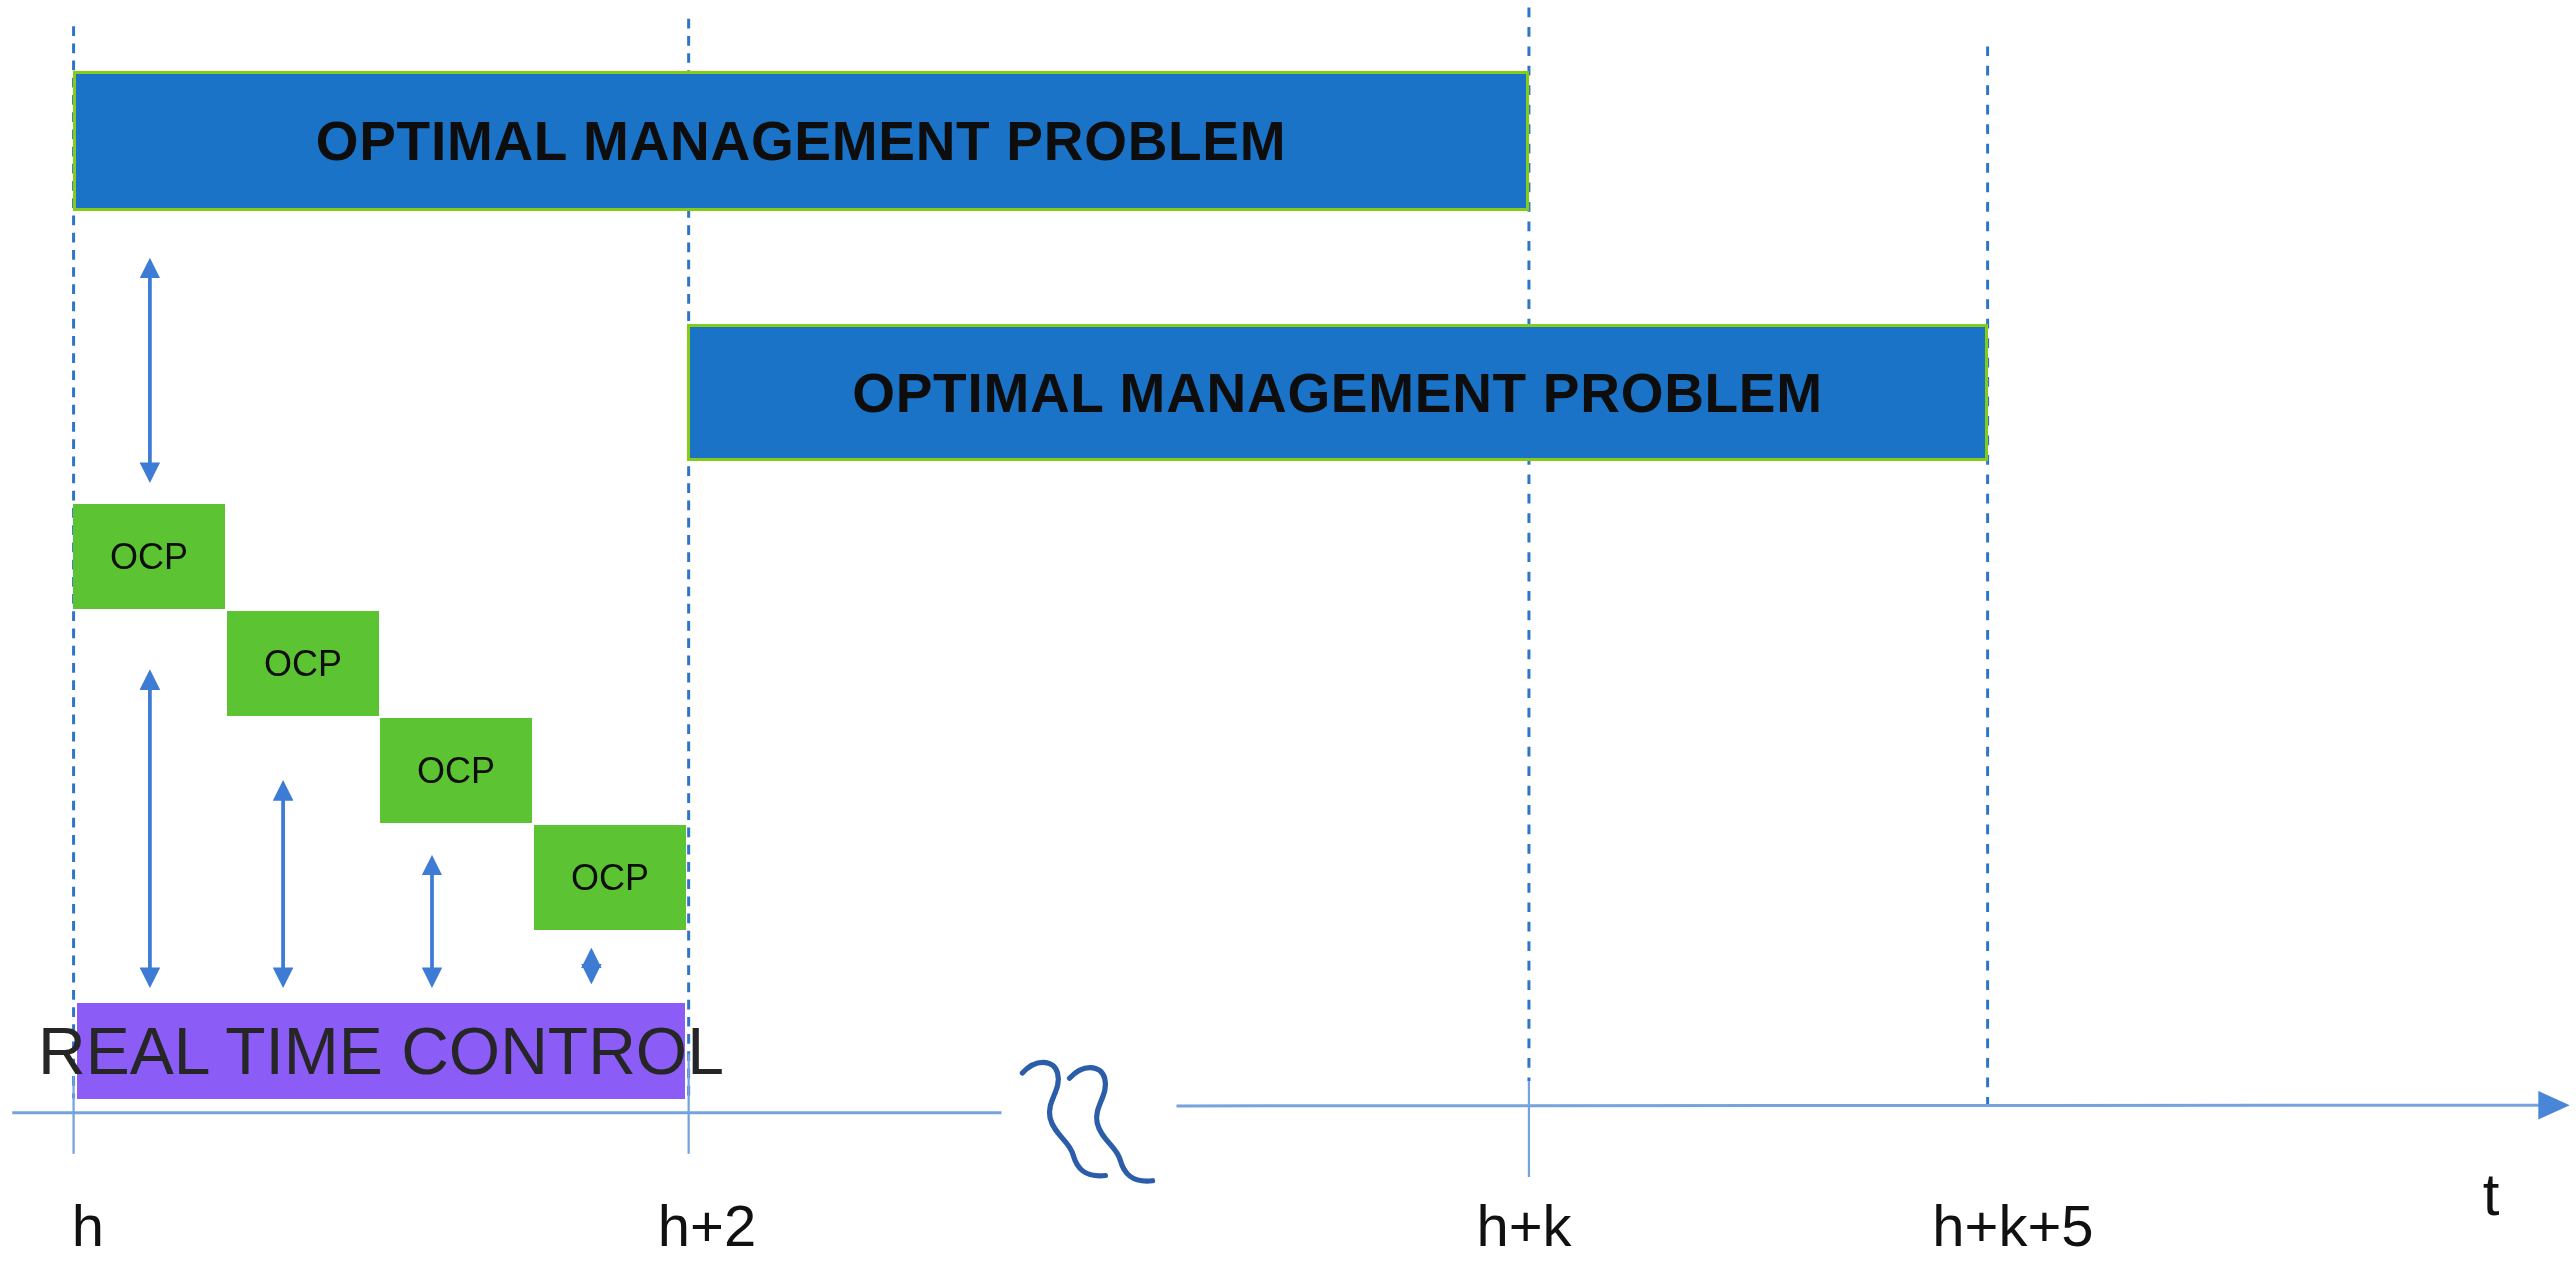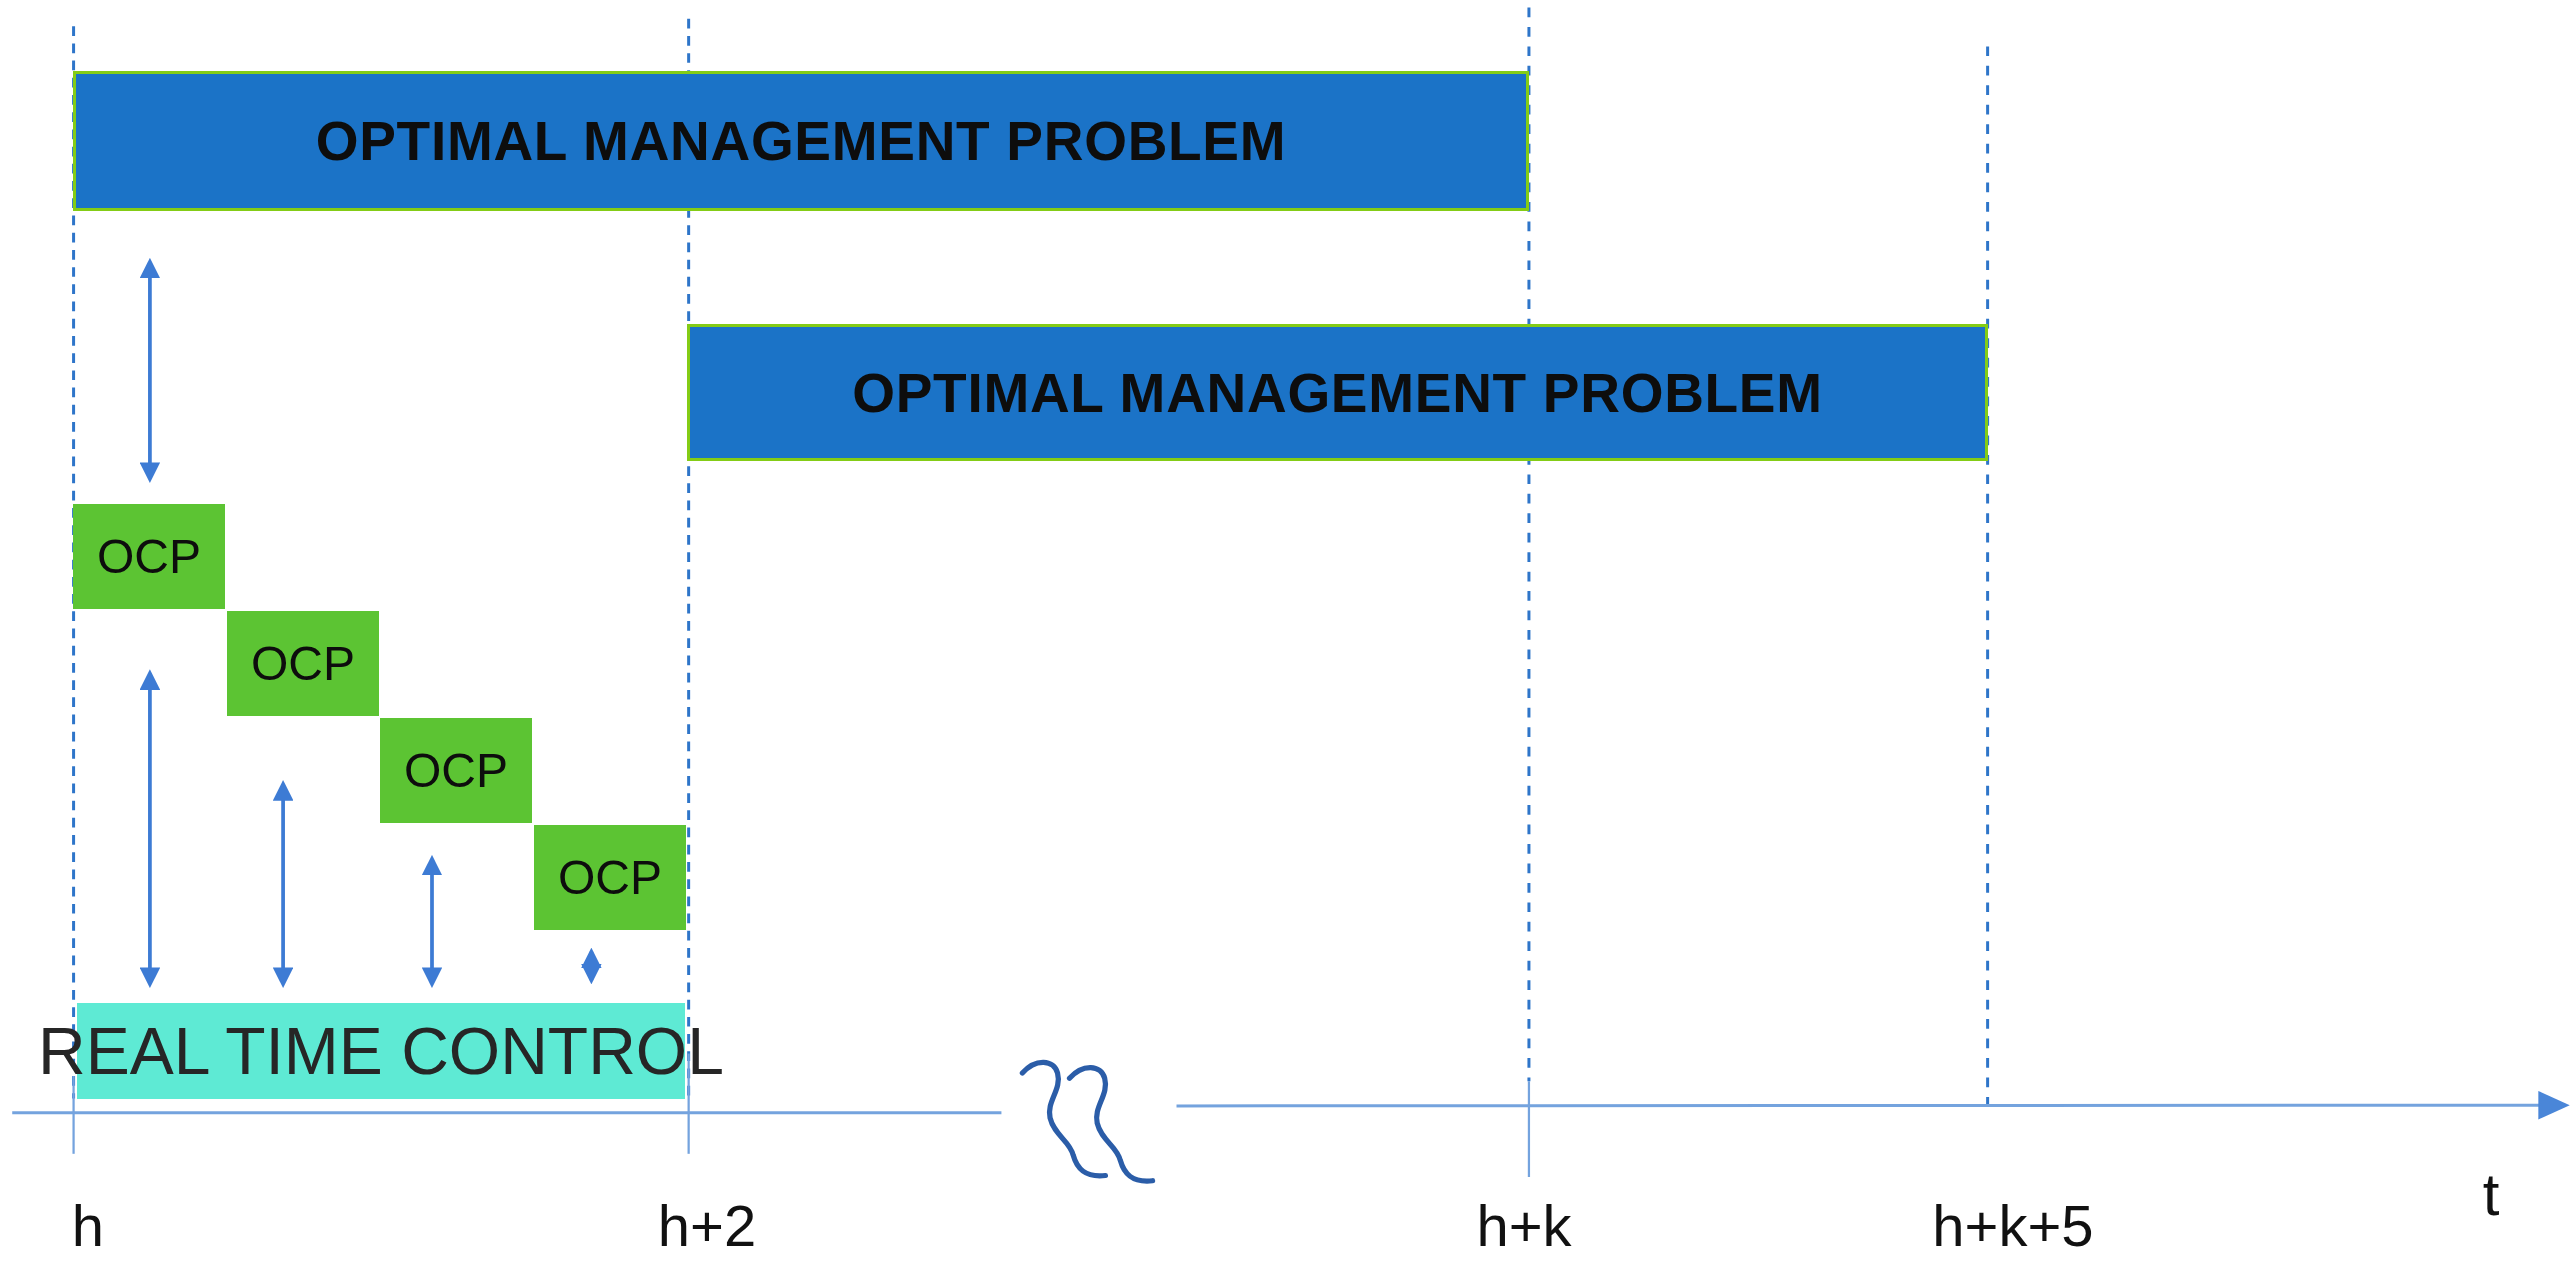--- a/index.html
+++ b/index.html
@@ -23,30 +23,30 @@
     font-size:55px;
     font-weight:600;
     letter-spacing:0.7px;
     white-space:nowrap;
   }
   .omp1{left:73px;top:71px;width:1456px;height:140px;}
   .omp2{left:687px;top:324px;width:1301px;height:137px;}
   .ocp{
     background:#5CC433;
     color:#0D0D0D;
-    font-size:48px;
+    font-size:36px;
     font-weight:500;
     width:152px;height:105px;
   }
   .ocp1{left:73px;top:504px;}
   .ocp2{left:227px;top:611px;}
   .ocp3{left:380px;top:718px;}
   .ocp4{left:534px;top:825px;}
   .rtc{
-    background:#5eead4;
+    background:#8b5cf6;
     color:#262626;
     font-size:66px;
     font-weight:400;
     left:77px;top:1003px;width:608px;height:96px;
     white-space:nowrap;
     text-align:right;
   }
   .tick-label{
     position:absolute;
     transform:translateX(-50%);

